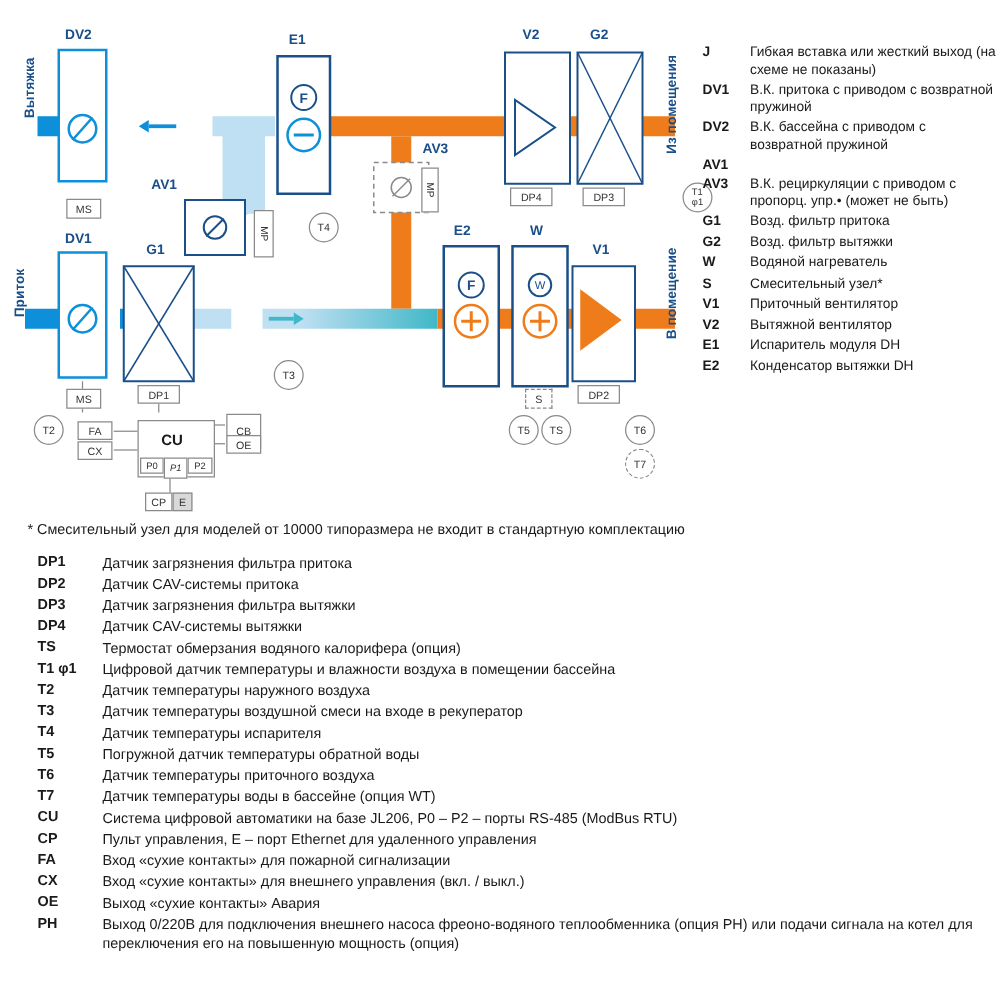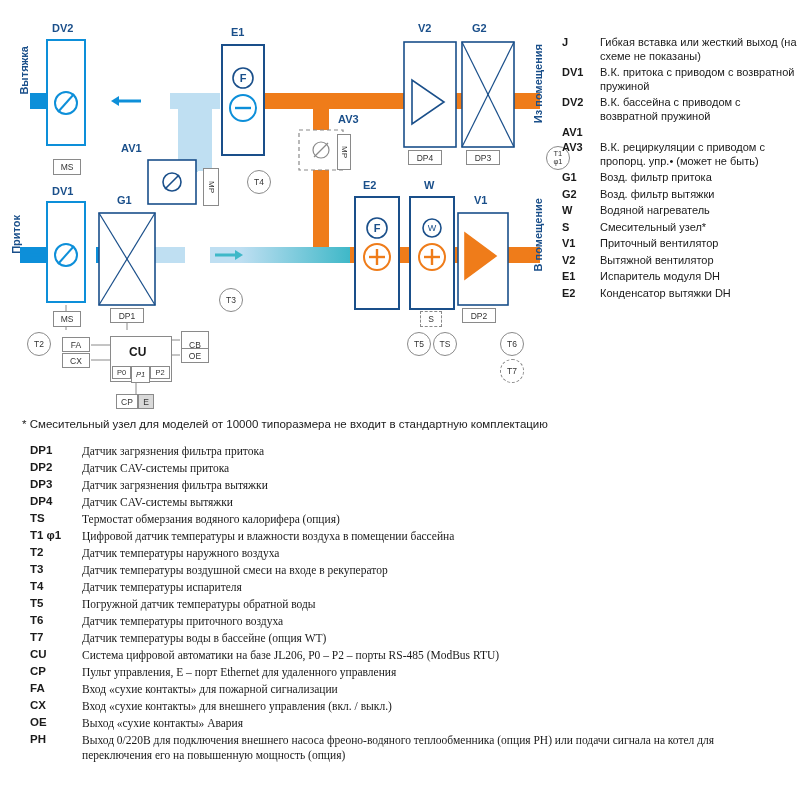--- a/index.html
+++ b/index.html
@@ -31,21 +31,21 @@
   #legend .k{width:38px;flex:0 0 38px;font-weight:bold;font-size:11px;text-align:left;}
   #legend .v{font-size:11px;line-height:13.5px;}
 
   
   #footnote{position:absolute;left:22px;top:418px;width:760px;font-size:11.5px;}
 
   
   #table{position:absolute;left:22px;top:444px;width:766px;}
   #table .trow{display:flex;margin-bottom:2.5px;}
   #table .tk{width:60px;flex:0 0 60px;font-weight:bold;font-size:11.5px;padding-left:8px;box-sizing:border-box;}
-  #table .tv{font-size:11.5px;line-height:14.5px;font-family:Liberation Serif, serif;}
+  #table .tv{font-size:11.5px;line-height:14.5px;}
 
   
   svg{display:block;}
 </style>
 </head>
 <body>
 
 <div id="stage">
 
   <svg class="abs" style="left:0;top:0" width="562" height="410">

